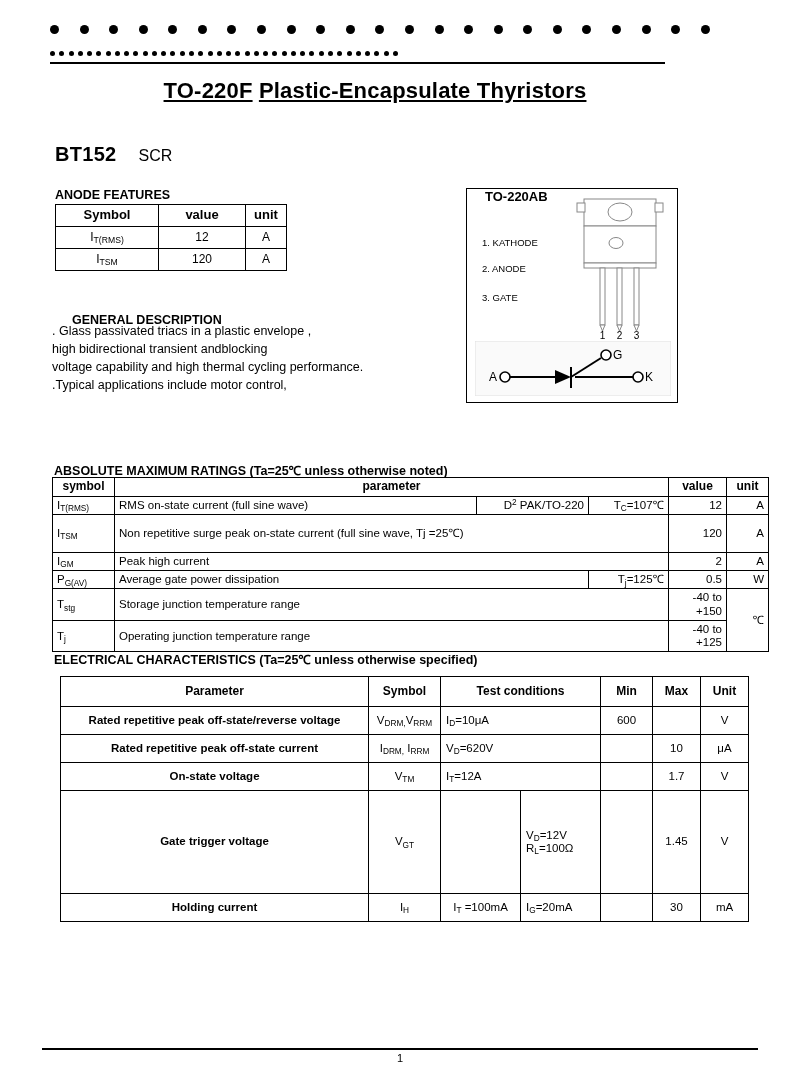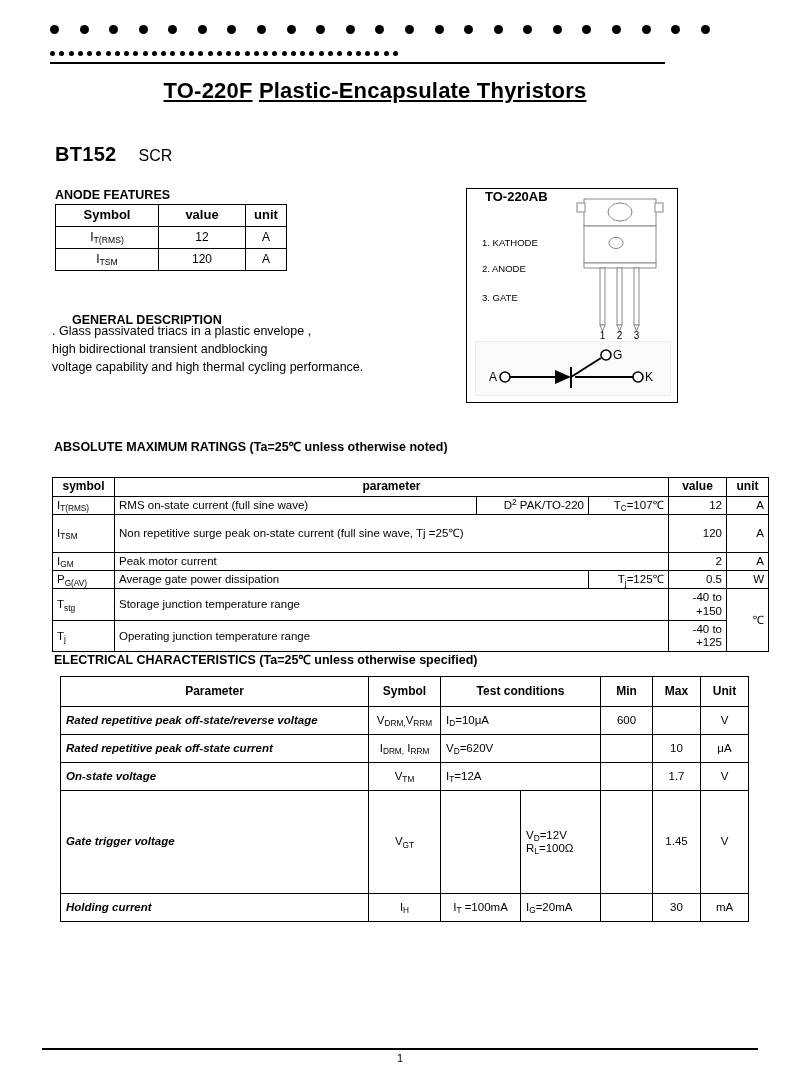--- a/index.html
+++ b/index.html
@@ -101,21 +101,21 @@
     font-weight: normal;
   }
 
   .sec-head {
     position: absolute;
     font-size: 12.5px;
     font-weight: bold;
   }
   #main-features-heading { left: 55px; top: 188px; }
   #gen-desc-heading     { left: 72px; top: 305px; margin-top: 8px; }
-  #abs-max-heading      { left: 54px; top: 438px; }
+  #abs-max-heading      { left: 54px; top: 462px; }
   #elec-heading         { left: 54px; top: 651px; }
 
   
   table.grid {
     border-collapse: collapse;
     table-layout: fixed;
   }
   table.grid td, table.grid th {
     border: 1px solid #000;
     padding: 1px 3px;
@@ -213,21 +213,21 @@
     top: 676px;
     width: 680px;
   }
   #elec-table td {
     border: 1px solid #000;
     font-size: 11.5px;
     padding: 3px 5px;
     vertical-align: middle;
   }
   #elec-table td.hdr  { text-align: center; font-weight: bold; font-size: 12px; }
-  #elec-table td.pname{ text-align: left;  font-weight: bold; font-style: italic; }
+  #elec-table td.pname{ text-align: center;  font-weight: bold; }
   #elec-table td.ctr  { text-align: center; }
   #elec-table td.lft  { text-align: left; }
   .cond2 { line-height: 1.9; }
 
   
   .footer-rule {
     position: absolute;
     left: 42px;
     top: 1048px;
     width: 716px;
@@ -344,20 +344,21 @@
         <td>A</td>
       </tr>
     </tbody>
   </table>
 
   <div class="sec-head" id="gen-desc-heading">GENERAL DESCRIPTION</div>
   <div id="gen-desc-body">
     <div>.     Glass passivated triacs in a plastic envelope ,</div>
     <div>high bidirectional transient andblocking</div>
     <div>voltage capability and high thermal cycling performance.</div>
+    <div>   .Typical applications include motor control,</div>
   </div>
 
   <div class="pkg-box">
     <div class="pkg-title">TO-220AB</div>
     <div class="pkg-pin p1">1. KATHODE</div>
     <div class="pkg-pin p2">2. ANODE</div>
     <div class="pkg-pin p3">3. GATE</div>
 
     <svg class="pkg-drawing" viewBox="0 0 94 145">
 
@@ -430,21 +431,21 @@
         <td class="ctr">A</td>
       </tr>
       <tr style="height:38px">
         <td class="lft"><span>I</span><sub>TSM</sub></td>
         <td class="lft" colspan="3">Non repetitive surge peak on-state current (full sine wave, Tj =25℃)</td>
         <td class="ctr">120</td>
         <td class="ctr">A</td>
       </tr>
       <tr>
         <td class="lft"><span>I</span><sub>GM</sub></td>
-        <td class="lft" colspan="3">Peak motor current</td>
+        <td class="lft" colspan="3">Peak high current</td>
         <td class="ctr">2</td>
         <td class="ctr">A</td>
       </tr>
       <tr>
         <td class="lft"><span>P</span><sub>G(AV)</sub></td>
         <td class="lft" colspan="2">Average gate power dissipation</td>
         <td class="ctr"><span>T</span><sub>j</sub><span>=125℃</span></td>
         <td class="ctr">0.5</td>
         <td class="ctr">W</td>
       </tr>

